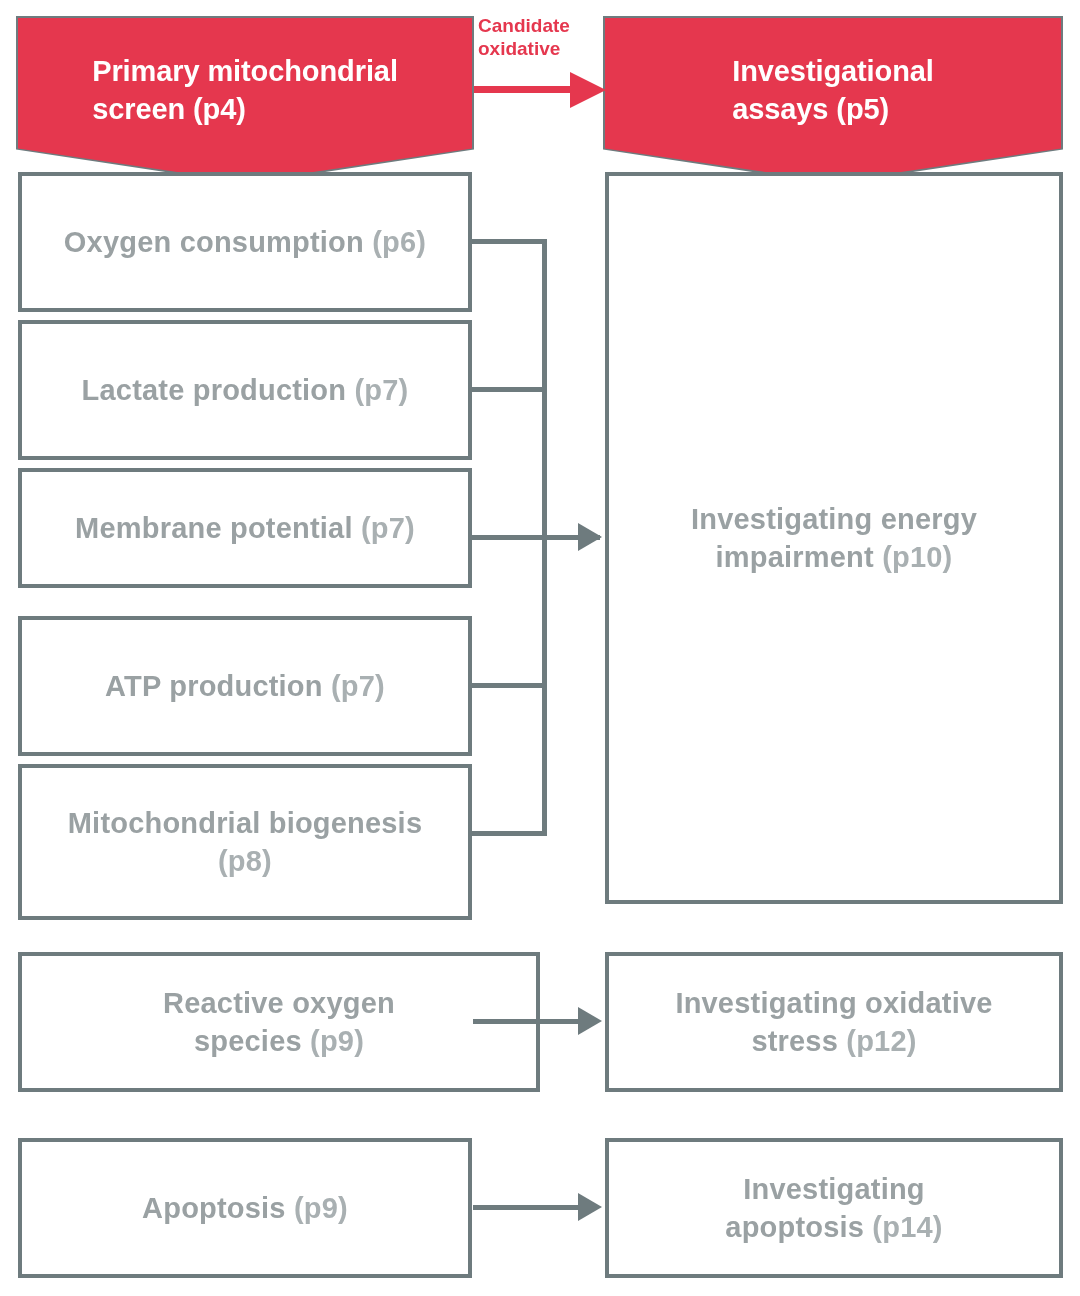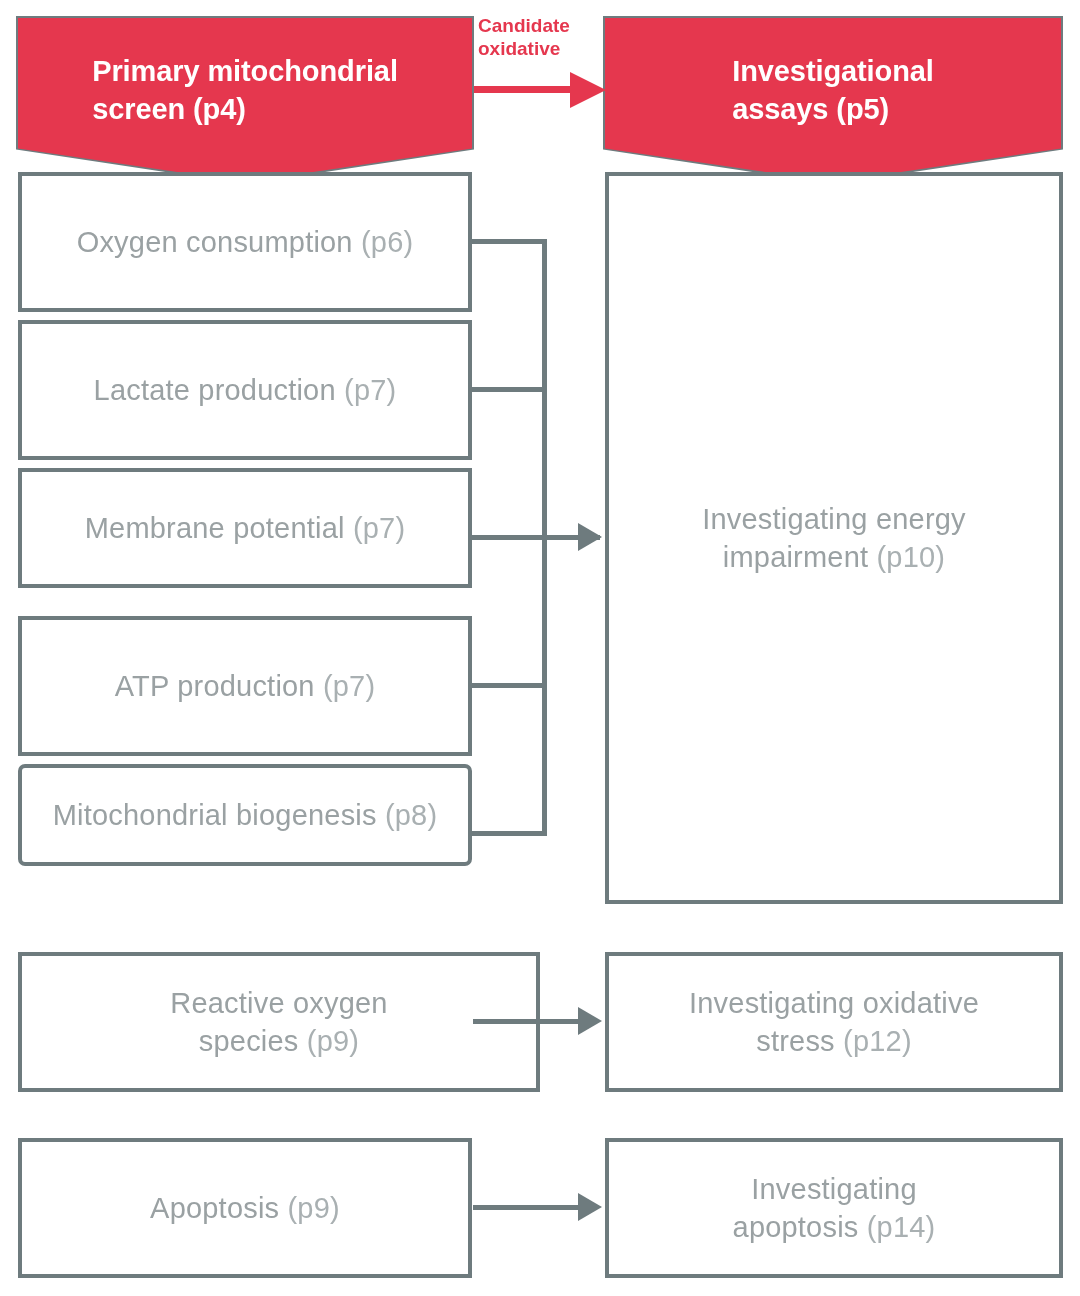--- a/index.html
+++ b/index.html
@@ -63,31 +63,31 @@
     background: #ffffff;
     border: 4px solid #6e7b7e;
     display: flex;
     align-items: center;
     justify-content: center;
     text-align: center;
     color: #9aa1a3;
     font-size: 29px;
     line-height: 1.32;
     letter-spacing: 0.2px;
-    font-weight: 400;
+    font-weight: 700;
   }
   .node .label { padding: 0 16px; }
   .node .pg { color: #a9b0b2; }
 
   
   #node-oxygen     { left: 18px; top: 172px; width: 454px; height: 140px; }
   #node-lactate    { left: 18px; top: 320px; width: 454px; height: 140px; }
   #node-membrane   { left: 18px; top: 468px; width: 454px; height: 120px; }
   #node-atp        { left: 18px; top: 616px; width: 454px; height: 140px; }
-  #node-biogenesis { left: 18px; top: 764px; width: 454px; height: 102px; border-radius: 7px; }
+  #node-biogenesis { left: 18px; top: 764px; width: 454px; height: 156px; }
   #node-ros        { left: 18px; top: 952px; width: 522px; height: 140px; }
   #node-apoptosis  { left: 18px; top: 1138px; width: 454px; height: 140px; }
 
   
   #node-energy    { left: 605px; top: 172px;  width: 458px; height: 732px; }
   #node-oxidative { left: 605px; top: 952px;  width: 458px; height: 140px; }
   #node-apop-inv  { left: 605px; top: 1138px; width: 458px; height: 140px; }
 
   
   .line-h {

